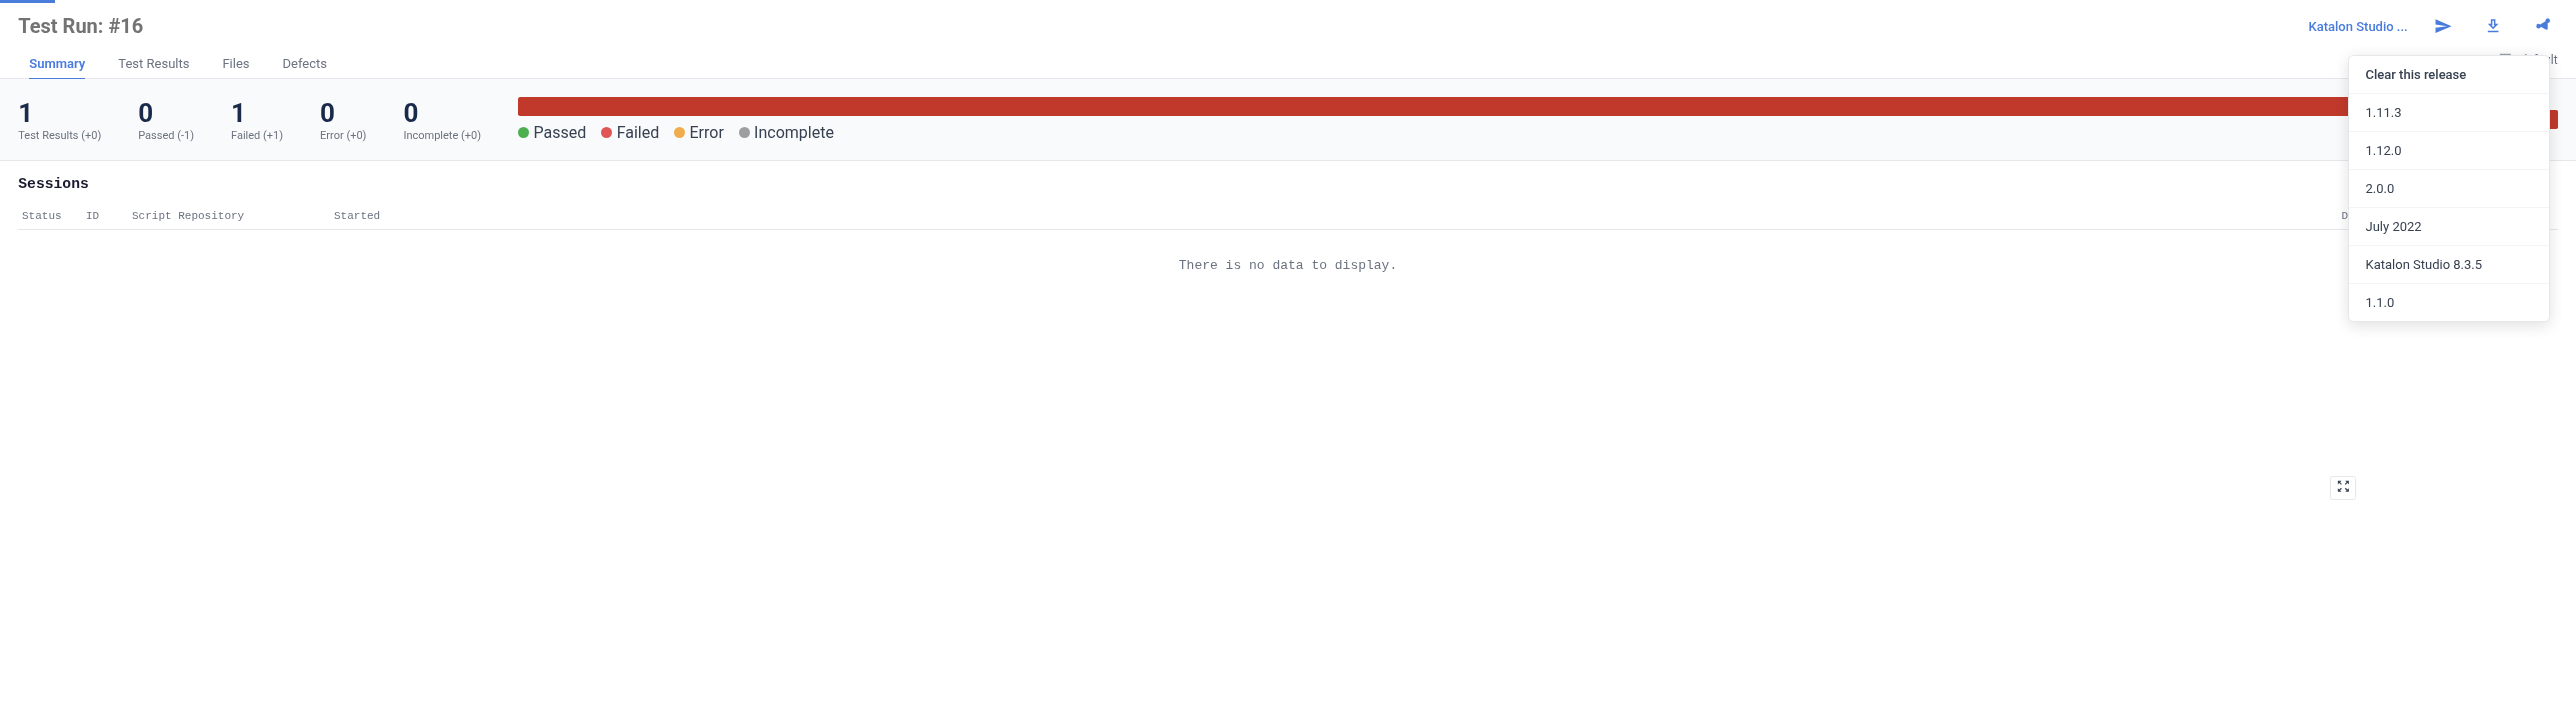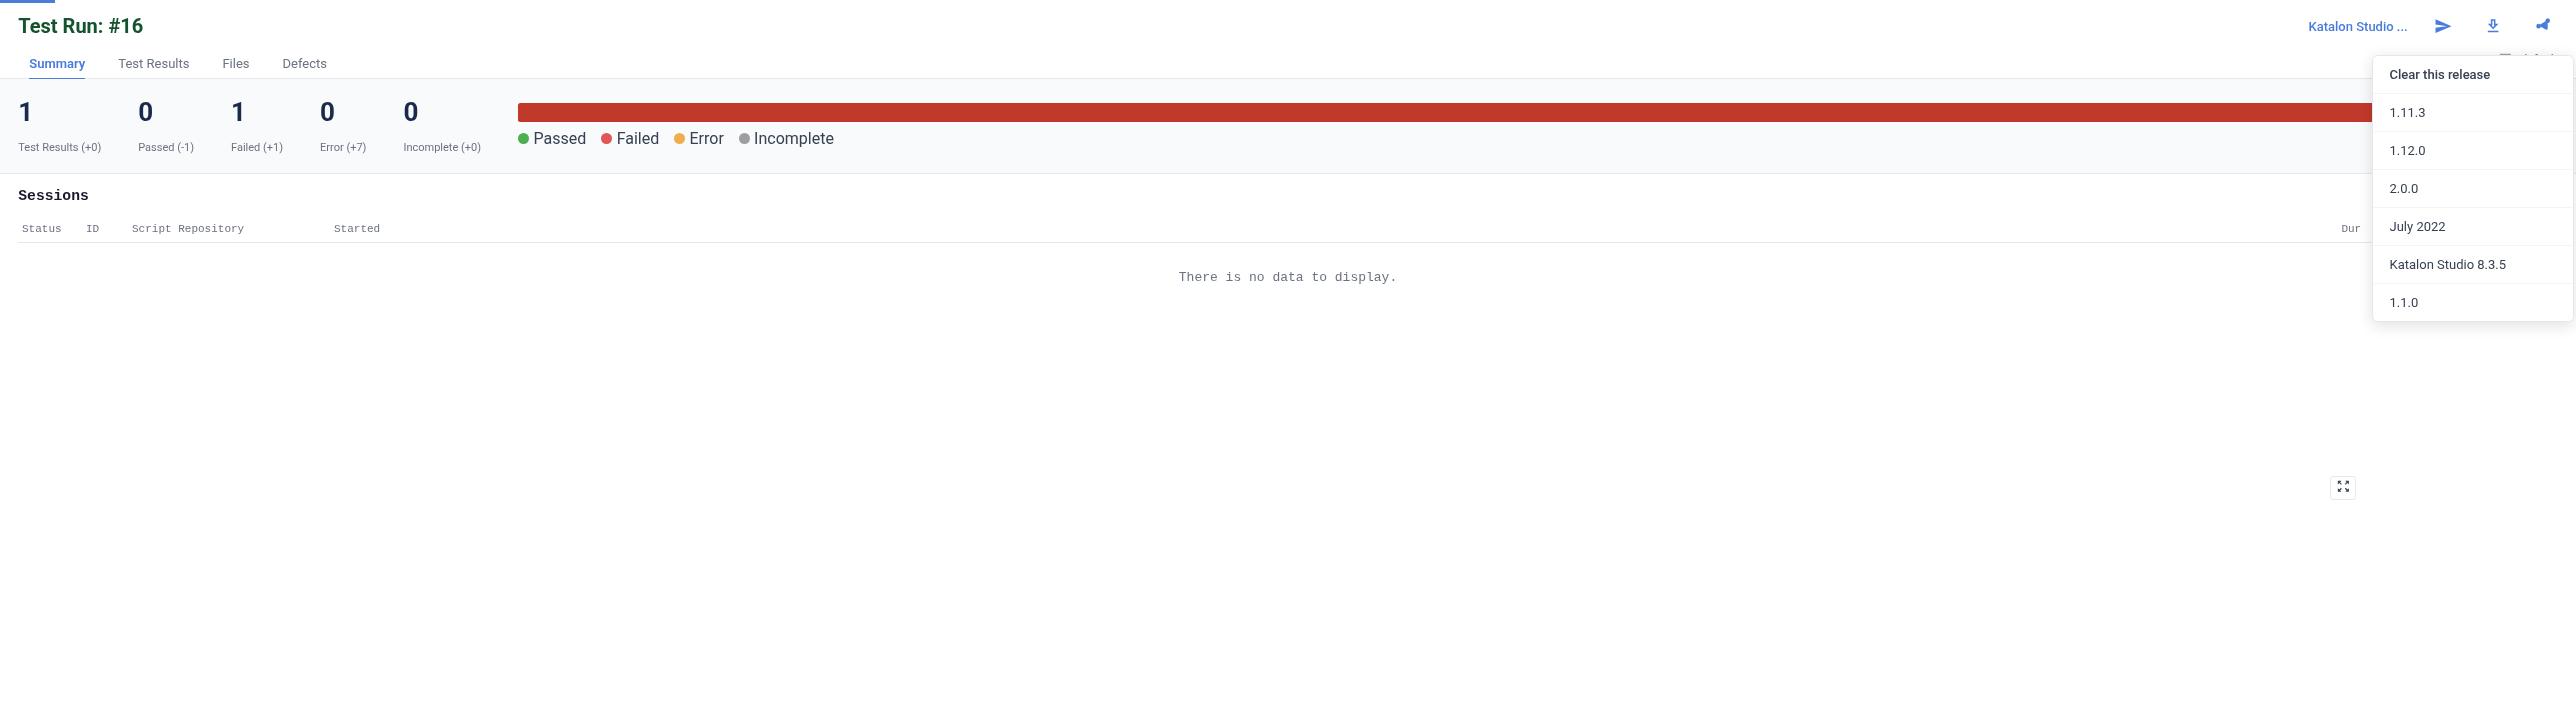--- a/index.html
+++ b/index.html
@@ -20,21 +20,21 @@
     .header {
       display: flex;
       align-items: center;
       justify-content: space-between;
       padding: 9.2px 18.3px 0 18.3px;
     }
 
     .header-title {
       font-size: 20px;
       font-weight: 700;
-      color: #14532d;
+      color: #737373;
     }
 
     .header-actions {
       display: flex;
       align-items: center;
       gap: 21px;
     }
 
     .katalon-label {
       color: #4a7cdc;
@@ -98,21 +98,21 @@
 
     .stat-number {
       font-size: 26px;
       font-weight: 700;
       color: #1a2a4a;
     }
 
     .stat-label {
       font-size: 11px;
       color: #6b7280;
-      margin-top: 14px;
+      margin-top: 1px;
     }
 
     .progress-bar-container {
       flex: 1;
       display: flex;
       flex-direction: column;
       gap: 7.3px;
     }
 
     .progress-bar-track {
@@ -179,21 +179,21 @@
       text-align: center;
       padding: 27.5px;
       color: #6b7280;
       font-size: 13px;
     }
 
     
     .dropdown-overlay {
       position: fixed;
       top: 55px;
-      right: 2px;
+      right: 26px;
       background: #fff;
       border: 0.9px solid #e5e7eb;
       border-radius: 5.5px;
       box-shadow: 0 3.7px 14.7px rgba(0,0,0,0.12);
       width: 202px;
       z-index: 100;
     }
 
     .dropdown-item {
       padding: 11px 16.5px;
@@ -279,21 +279,21 @@
     <div class="stat-item">
       <span class="stat-number">0</span>
       <span class="stat-label">Passed (-1)</span>
     </div>
     <div class="stat-item">
       <span class="stat-number">1</span>
       <span class="stat-label">Failed (+1)</span>
     </div>
     <div class="stat-item">
       <span class="stat-number">0</span>
-      <span class="stat-label">Error (+7)</span>
+      <span class="stat-label">Error (+0)</span>
     </div>
     <div class="stat-item">
       <span class="stat-number">0</span>
       <span class="stat-label">Incomplete (+0)</span>
     </div>
 
     <div class="progress-bar-container">
       <div class="progress-bar-track">
         <div class="progress-bar-fill" style="width: 100%;"></div>
       </div>

